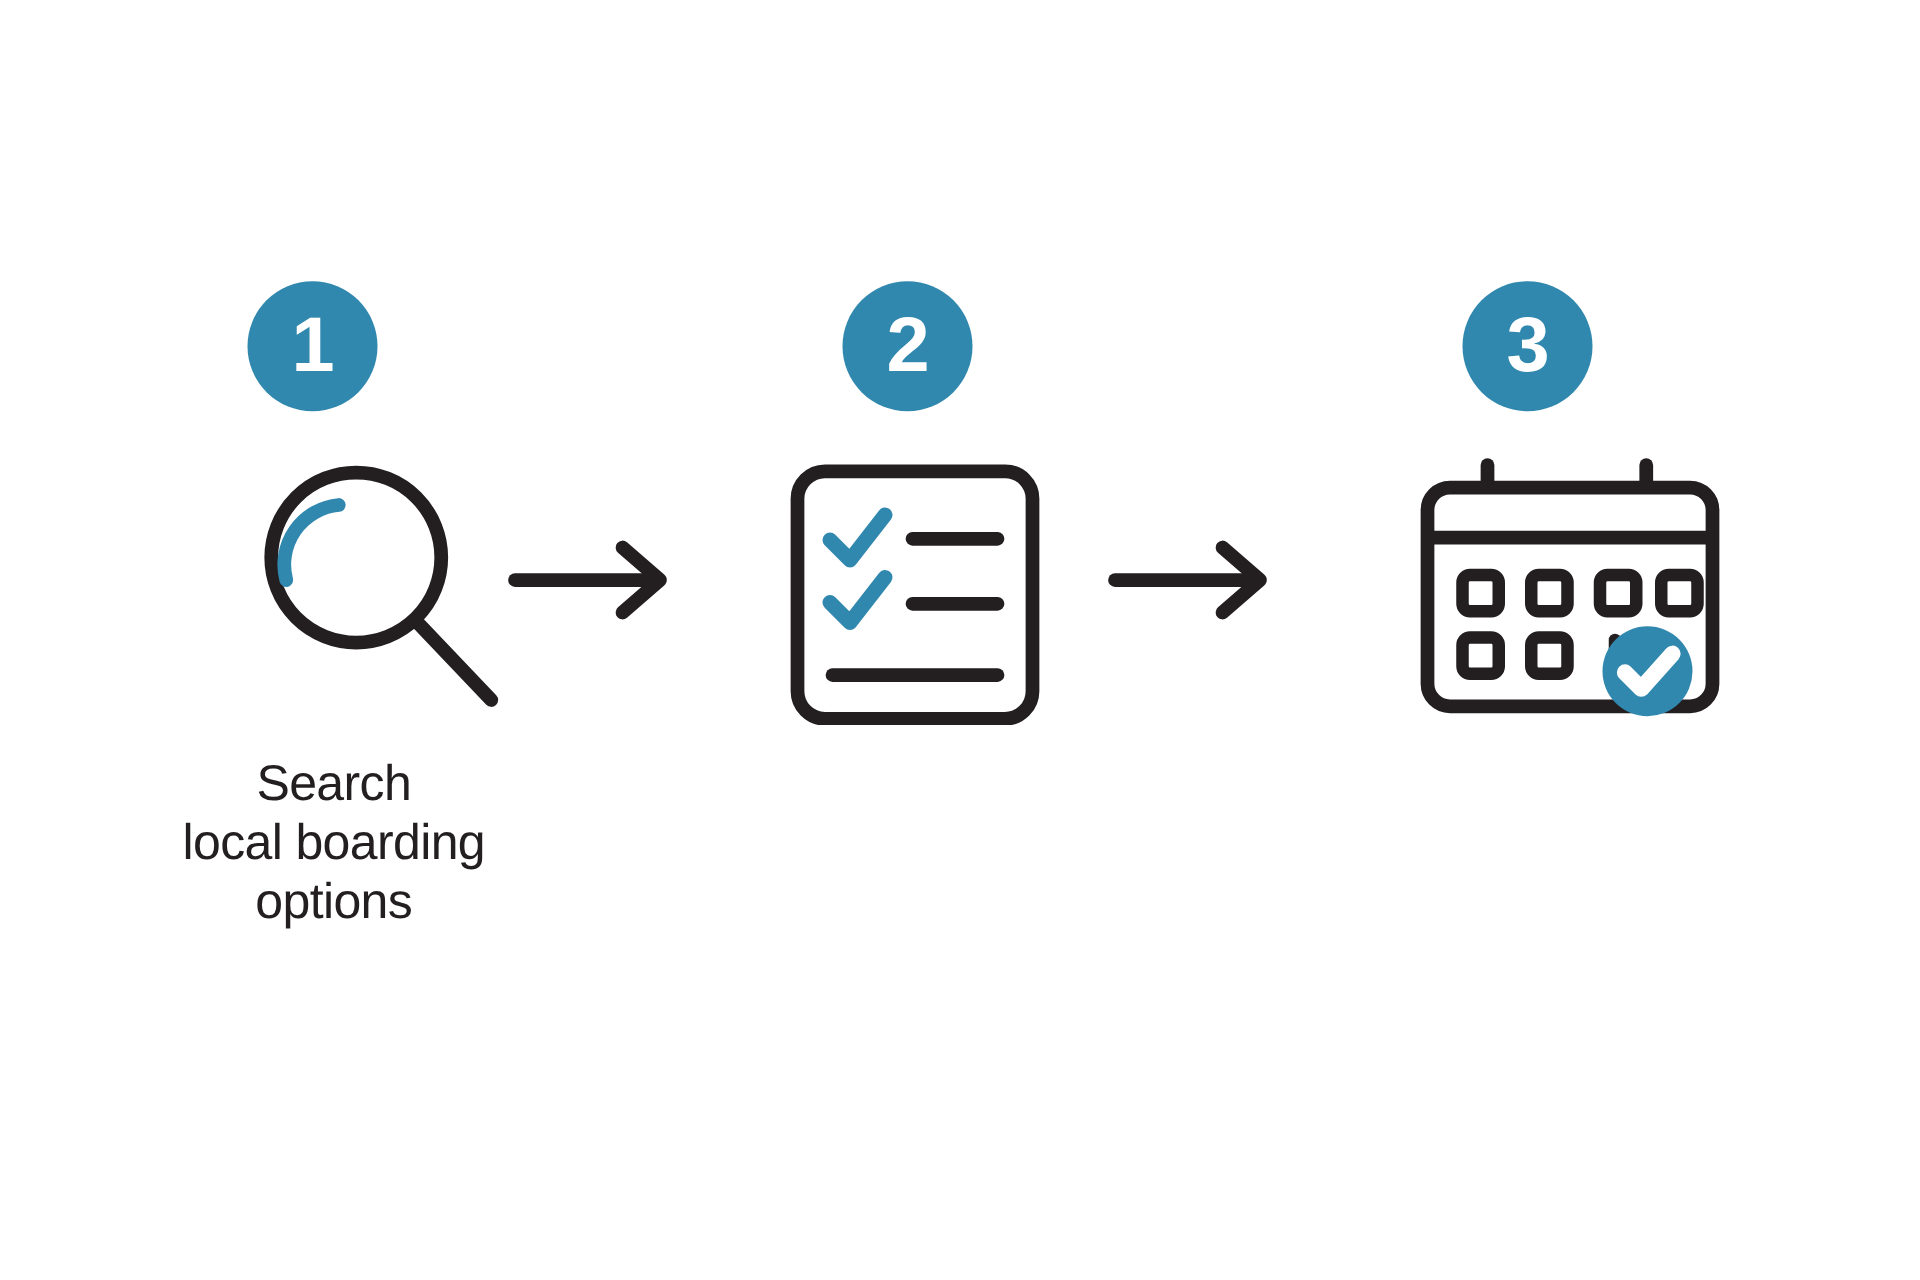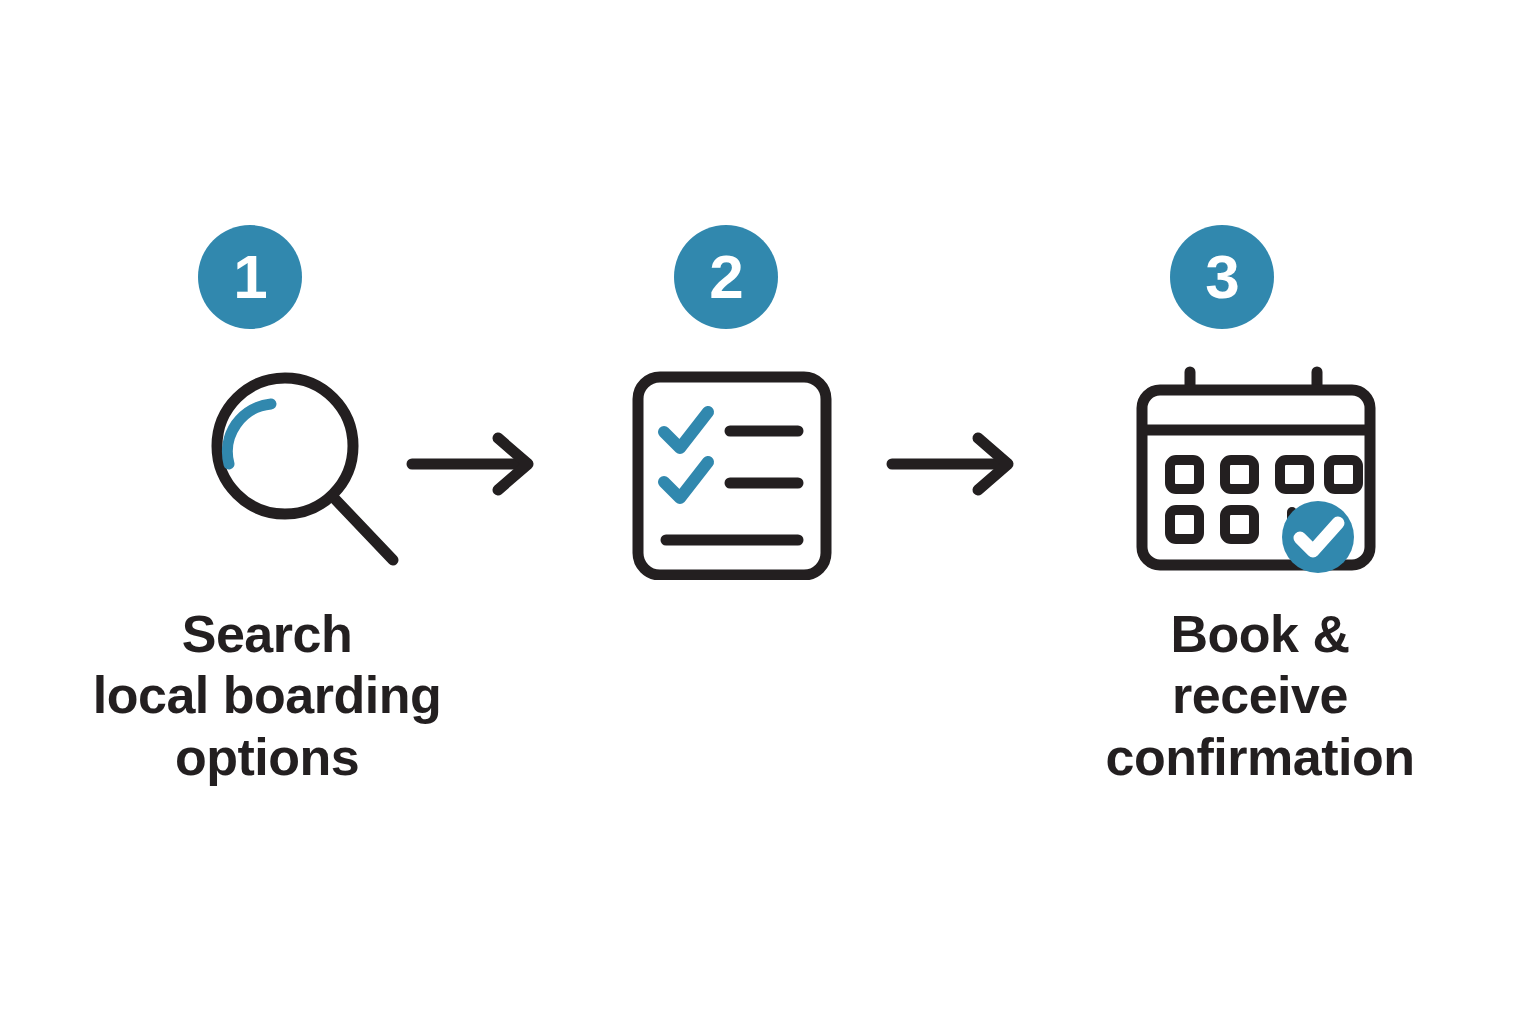--- a/index.html
+++ b/index.html
@@ -64,22 +64,22 @@
     position: absolute;
     top: 430px;
   }
 
   
   .caption {
     position: absolute;
     width: 460px;
     text-align: center;
     font-family: "Liberation Sans", sans-serif;
-    font-weight: bold;
-    font-size: 52px;
+    font-weight: normal;
+    font-size: 40px;
     line-height: 1.18;
     color: #231F20;
     letter-spacing: -0.5px;
     white-space: pre-line;
   }
 
   
   #step-1 { left: 37px; }
   #step-1 .badge { left: 161px; }
   #step-1 .icon-wrap { left: 130px; }
@@ -187,18 +187,15 @@
 
         <rect x="70" y="150" width="29" height="29" rx="6" ry="6" fill="none" stroke="#231F20" stroke-width="10"></rect>
         <rect x="125" y="150" width="29" height="29" rx="6" ry="6" fill="none" stroke="#231F20" stroke-width="10"></rect>
         <line x1="192" y1="152" x2="192" y2="178" stroke="#231F20" stroke-width="10" stroke-linecap="round"></line>
 
         <circle cx="218" cy="177" r="36" fill="#3188AE"></circle>
         <polyline points="200,178 213,191 238,163" fill="none" stroke="#ffffff" stroke-width="13" stroke-linecap="round" stroke-linejoin="round"></polyline>
       </svg>
     </div>
 
-    <div class="caption">Book &amp;
-receive
-confirmation</div>
   </div>
 
 </div>
 
 </body></html>

